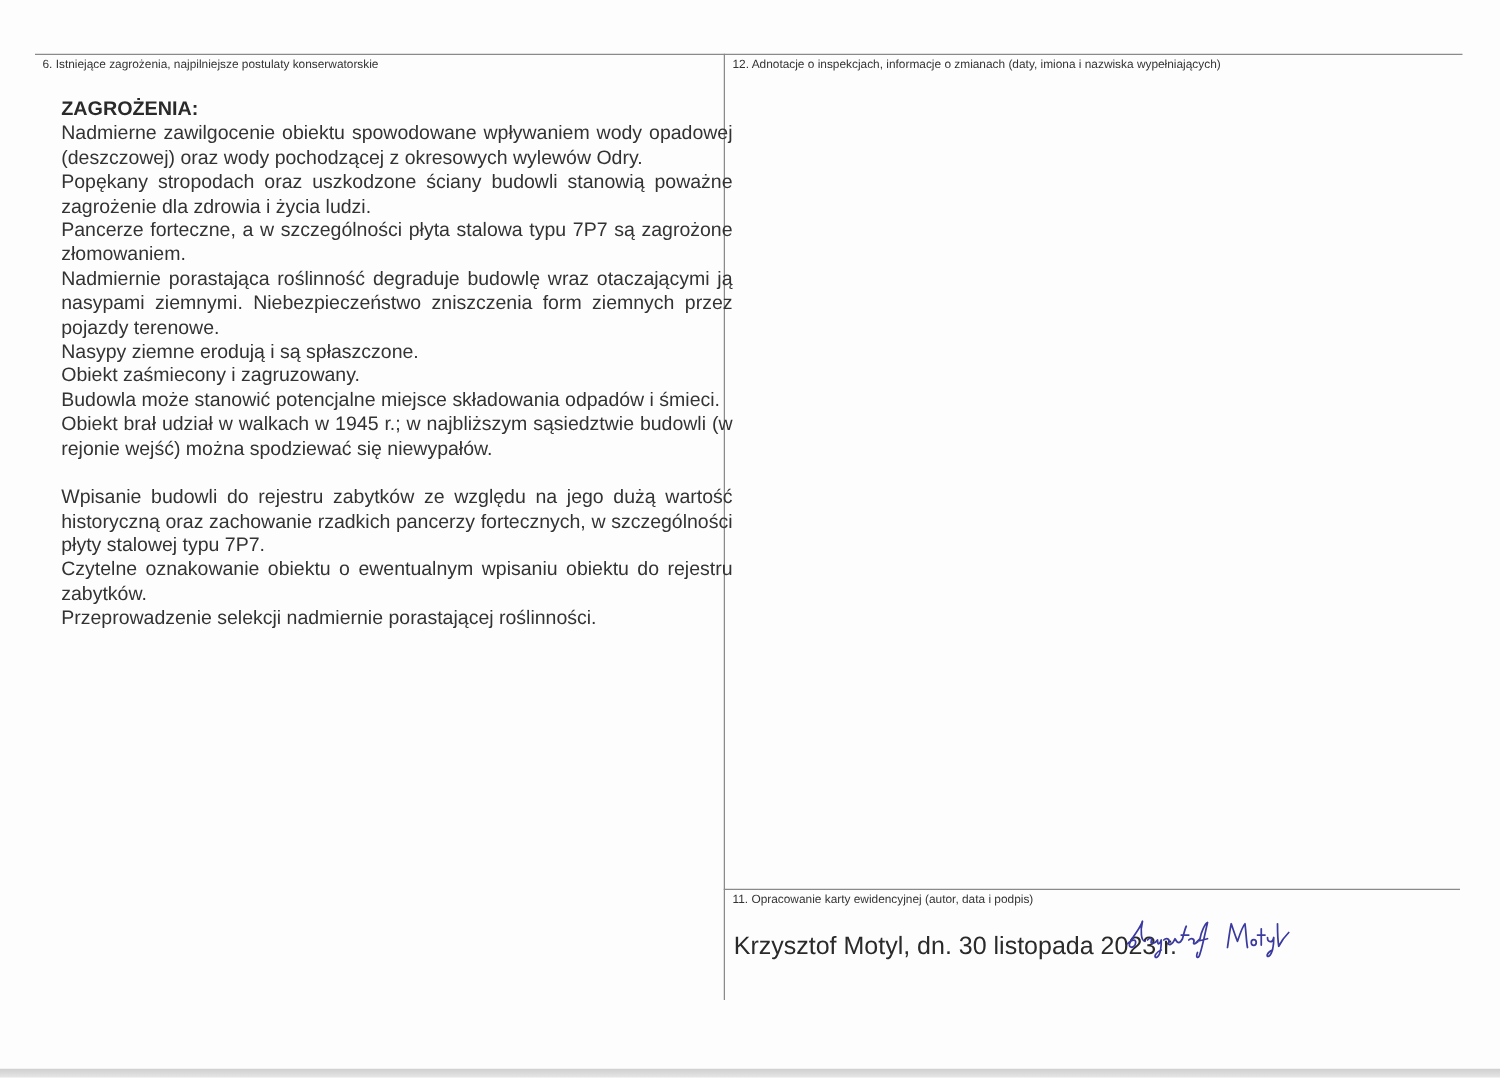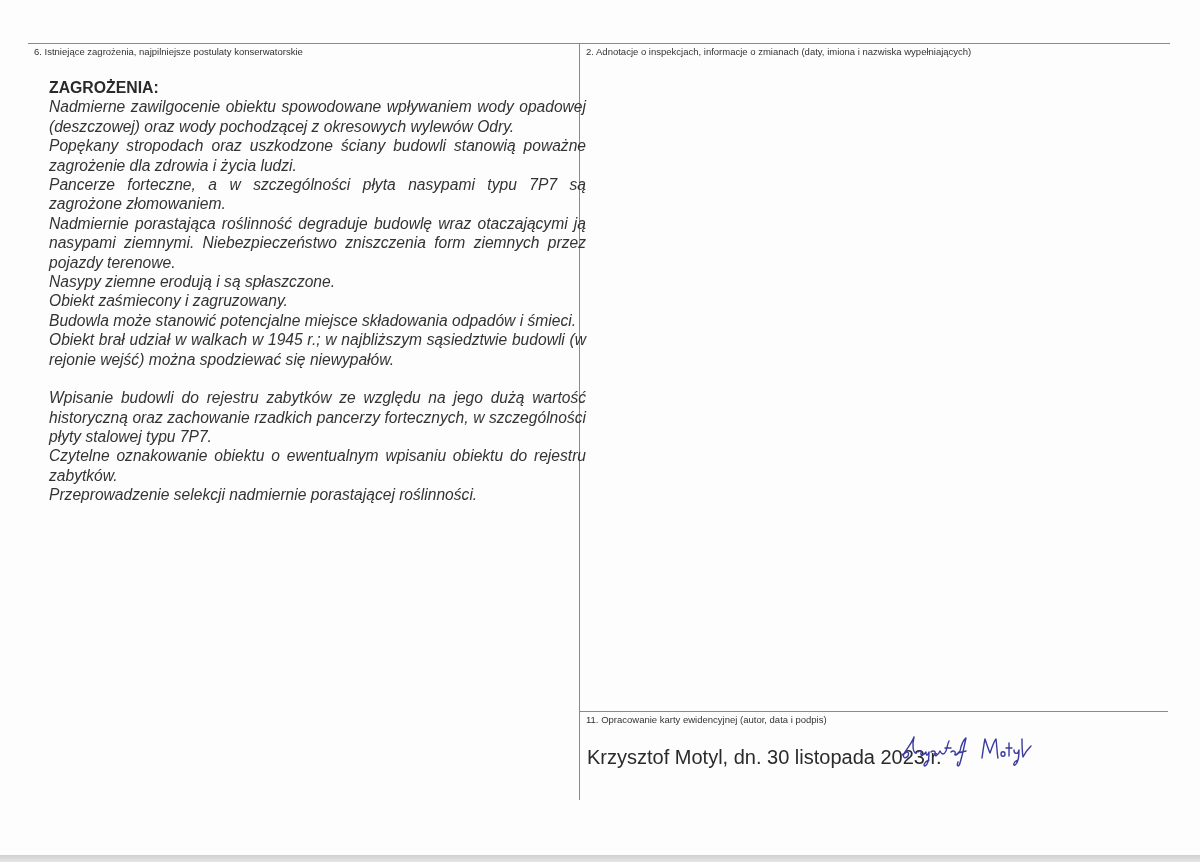--- a/index.html
+++ b/index.html
@@ -24,21 +24,21 @@
   .field-label {
     position: absolute; font-size: 9.5px; color: #333; white-space: nowrap;
   }
   .left-body {
     position: absolute; left: 49px; top: 78px; width: 537px;
     font-size: 15.6px; line-height: 19.4px; color: #333;
   }
   .left-body h2 {
     margin: 0; font-size: 15.8px; font-weight: bold; color: #2a2a2a; line-height: 19.4px;
   }
-  .left-body p { margin: 0; text-align: justify; text-align-last: left; font-style: italic; }
+  .left-body p { margin: 0; text-align: justify; text-align-last: left; }
   .left-body .gap { height: 19px; }
   .author-line {
     position: absolute; left: 587px; top: 746px; font-size: 20px; color: #2a2a2a; white-space: nowrap;
   }
   .signature {
     position: absolute; left: 898px; top: 733px;
   }
   .bottom-band {
     position: absolute; left: 0; top: 855px; width: 1200px; height: 7px;
     background: linear-gradient(#cfcfcf, #e6e6e6);
@@ -50,33 +50,33 @@
 <div class="top-rule"></div>
 <div class="col-divider"></div>
 <div class="sec12-rule"></div>
 
 <div class="field-label" style="left:34px; top:46px;">6. Istniejące zagrożenia, najpilniejsze postulaty konserwatorskie</div>
 
 <div class="left-body">
   <h2>ZAGROŻENIA:</h2>
   <p>Nadmierne zawilgocenie obiektu spowodowane wpływaniem wody opadowej (deszczowej) oraz wody pochodzącej z okresowych wylewów Odry.</p>
   <p>Popękany stropodach oraz uszkodzone ściany budowli stanowią poważne zagrożenie dla zdrowia i życia ludzi.</p>
-  <p>Pancerze forteczne, a w szczególności płyta nasypami typu 7P7 są zagrożone złomowaniem.</p>
+  <p>Pancerze forteczne, a w szczególności płyta stalowa typu 7P7 są zagrożone złomowaniem.</p>
   <p>Nadmiernie porastająca roślinność degraduje budowlę wraz otaczającymi ją nasypami ziemnymi. Niebezpieczeństwo zniszczenia form ziemnych przez pojazdy terenowe.</p>
   <p>Nasypy ziemne erodują i są spłaszczone.</p>
   <p>Obiekt zaśmiecony i zagruzowany.</p>
   <p>Budowla może stanowić potencjalne miejsce składowania odpadów i śmieci.</p>
   <p>Obiekt brał udział w walkach w 1945 r.; w najbliższym sąsiedztwie budowli (w rejonie wejść) można spodziewać się niewypałów.</p>
   <div class="gap"></div>
   <p>Wpisanie budowli do rejestru zabytków ze względu na jego dużą wartość historyczną oraz zachowanie rzadkich pancerzy fortecznych, w szczególności płyty stalowej typu 7P7.</p>
   <p>Czytelne oznakowanie obiektu o ewentualnym wpisaniu obiektu do rejestru zabytków.</p>
   <p>Przeprowadzenie selekcji nadmiernie porastającej roślinności.</p>
 </div>
 
-<div class="field-label" style="left:586px; top:46px;">2. Adnotacje o inspekcjach, informacje o zmianach (daty, imiona i nazwiska wypełniających)</div>
+<div class="field-label" style="left:586px; top:46px;">12. Adnotacje o inspekcjach, informacje o zmianach (daty, imiona i nazwiska wypełniających)</div>
 <div style="position:absolute; left:586px; top:64px; width:578px; height:640px;"></div>
 
 <div class="field-label" style="left:586px; top:714px;">11. Opracowanie karty ewidencyjnej (autor, data i podpis)</div>
 <div class="author-line">Krzysztof Motyl, dn. 30 listopada 2023 r.</div>
 
 <div class="signature">
   <svg width="140" height="36" viewBox="0 0 140 36">
     <g fill="none" stroke="#3a3aa0" stroke-width="1.4" stroke-linecap="round" stroke-linejoin="round">
       <path d="M4 22 C8 18, 12 18, 10 23 C8 26, 4 25, 6 21 C9 15, 14 10, 16 4 C14 12, 15 20, 18 20"></path>
       <path d="M20 19 C22 17, 24 17, 23 20 C22 23, 26 22, 28 19 C28 24, 30 22, 31 19 C31 26, 30 32, 27 33 C25 33, 26 29, 31 27"></path>

